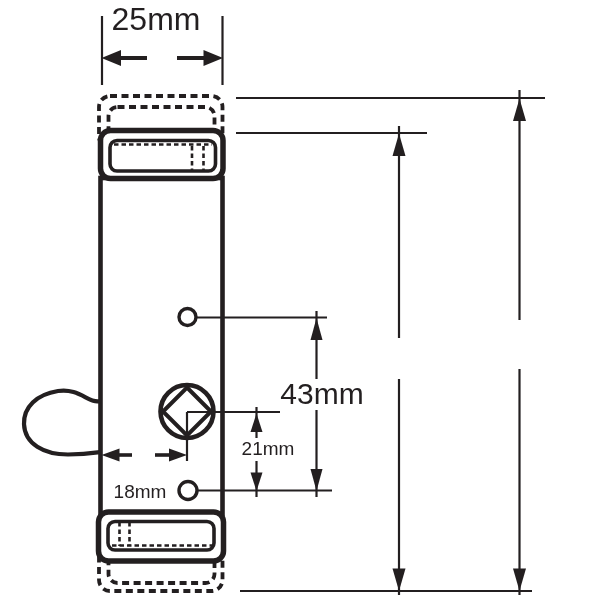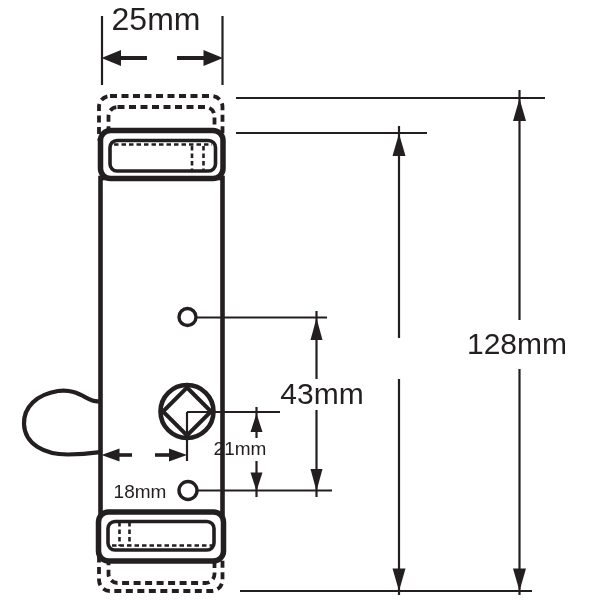--- a/index.html
+++ b/index.html
@@ -20,21 +20,21 @@
     letter-spacing: 0px;
     line-height: 1;
   }
   .dim-label.big   { font-size: 30px; }
   .dim-label.huge  { font-size: 32px; }
   .dim-label.small { font-size: 19px; }
   .lbl-25  { left: 156px; top: 19px;  }
   .lbl-128 { left: 517px; top: 344px; }
   .lbl-105 { left: 402px; top: 359px; }
   .lbl-43  { left: 322px; top: 394px; }
-  .lbl-21  { left: 240px; top: 448px; }
+  .lbl-21  { left: 268px; top: 448px; }
   .lbl-18  { left: 140px; top: 491px; }
 </style>
 </head>
 <body>
 
 <div id="canvas">
 
   <svg id="drawing" width="600" height="600" viewBox="0 0 600 600" fill="none" stroke="#231f20" stroke-linecap="butt">
 
     <rect x="99" y="96" width="123.5" height="52" rx="11" stroke-width="3.8" stroke-dasharray="7 4.5"></rect>
@@ -101,21 +101,20 @@
     <path d="M 399 591 L 392.5 568.5 L 405.5 568.5 Z" fill="#231f20" stroke="none"></path>
 
     <line x1="519.5" y1="90" x2="519.5" y2="320" stroke-width="2.2"></line>
     <path d="M 519.5 98.5 L 513 121 L 526 121 Z" fill="#231f20" stroke="none"></path>
     <line x1="519.5" y1="369" x2="519.5" y2="595" stroke-width="2.2"></line>
     <path d="M 519.5 591 L 513 568.5 L 526 568.5 Z" fill="#231f20" stroke="none"></path>
   </svg>
 
   <div class="dim-label huge lbl-25">25mm</div>
 
-  <div class="dim-label big lbl-128">128mm</div>
 
 
   <div class="dim-label big lbl-43">43mm</div>
 
   <div class="dim-label small lbl-21">21mm</div>
 
   <div class="dim-label small lbl-18">18mm</div>
 </div>
 
 </body></html>

